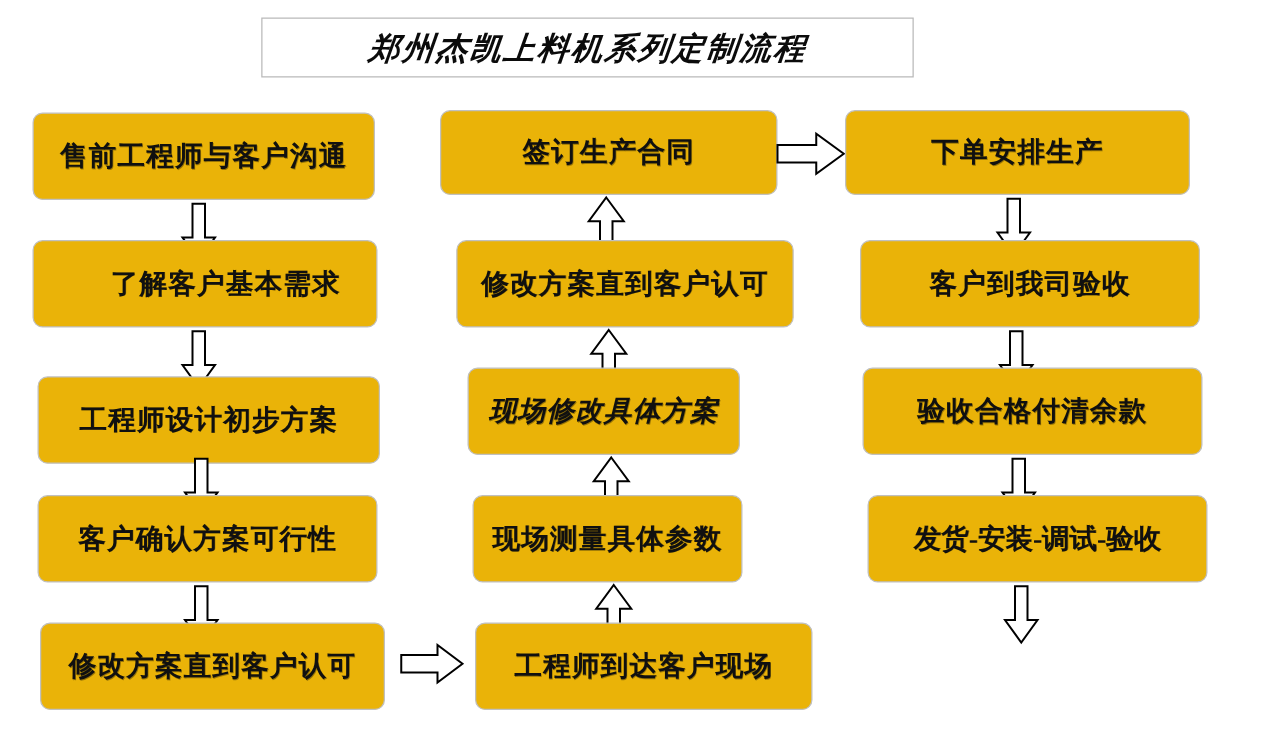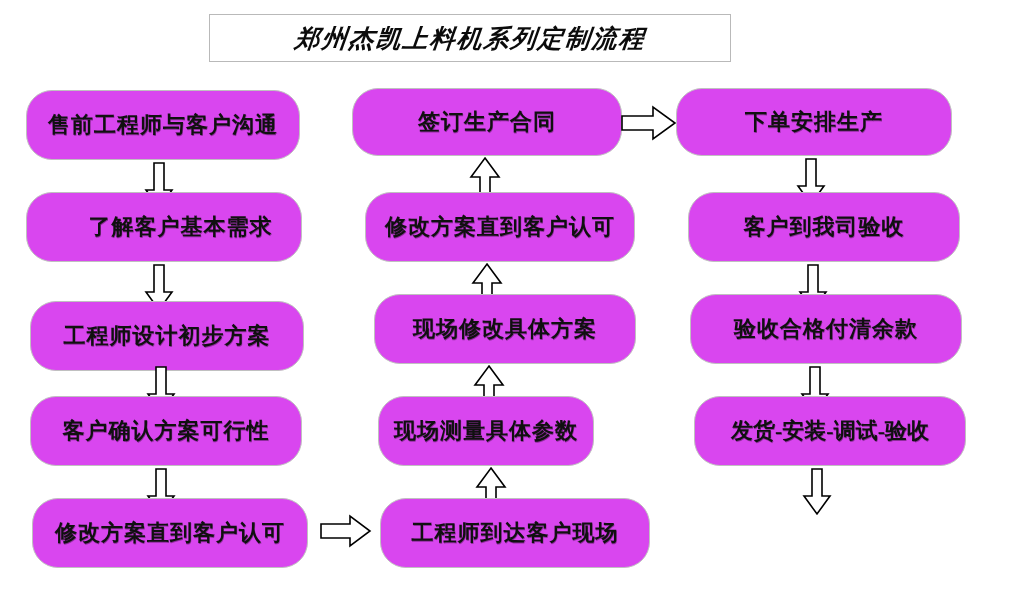--- a/index.html
+++ b/index.html
@@ -44,22 +44,22 @@
     color: #0b0b0b;
     white-space: nowrap;
     transform: skewX(-6deg);
   }
 
   
   .node {
     position: absolute;
     box-sizing: border-box;
     border: 1px solid #c0c0c0;
-    border-radius: 26px;
-    background: #d946ef;
+    border-radius: 8px;
+    background: #eab308;
     display: flex;
     align-items: center;
     justify-content: center;
   }
   .node-label {
     font-family: "Liberation Serif", "DejaVu Serif", serif;
     font-size: 22px;
     font-weight: bold;
     color: #101010;
     white-space: nowrap;
@@ -152,21 +152,21 @@
   <div class="node" style="left:365px; top:192px; width:270px; height:70px;">
     <span class="node-label">修改方案直到客户认可</span>
   </div>
 
   <div class="arrow" style="left:470px; top:262px;">
     <svg width="34" height="50" viewBox="0 0 34 50">
       <polygon points="17,2 31,21 22,21 22,48 12,48 12,21 3,21"></polygon>
     </svg>
   </div>
 
-  <div class="node" style="left:374px; top:294px; width:262px; height:70px;">
+  <div class="node" style="left:374px; top:294px; width:218px; height:70px;font-style:italic;">
     <span class="node-label">现场修改具体方案</span>
   </div>
 
   <div class="arrow" style="left:472px; top:364px;">
     <svg width="34" height="50" viewBox="0 0 34 50">
       <polygon points="17,2 31,21 22,21 22,48 12,48 12,21 3,21"></polygon>
     </svg>
   </div>
 
   <div class="node" style="left:378px; top:396px; width:216px; height:70px;">

